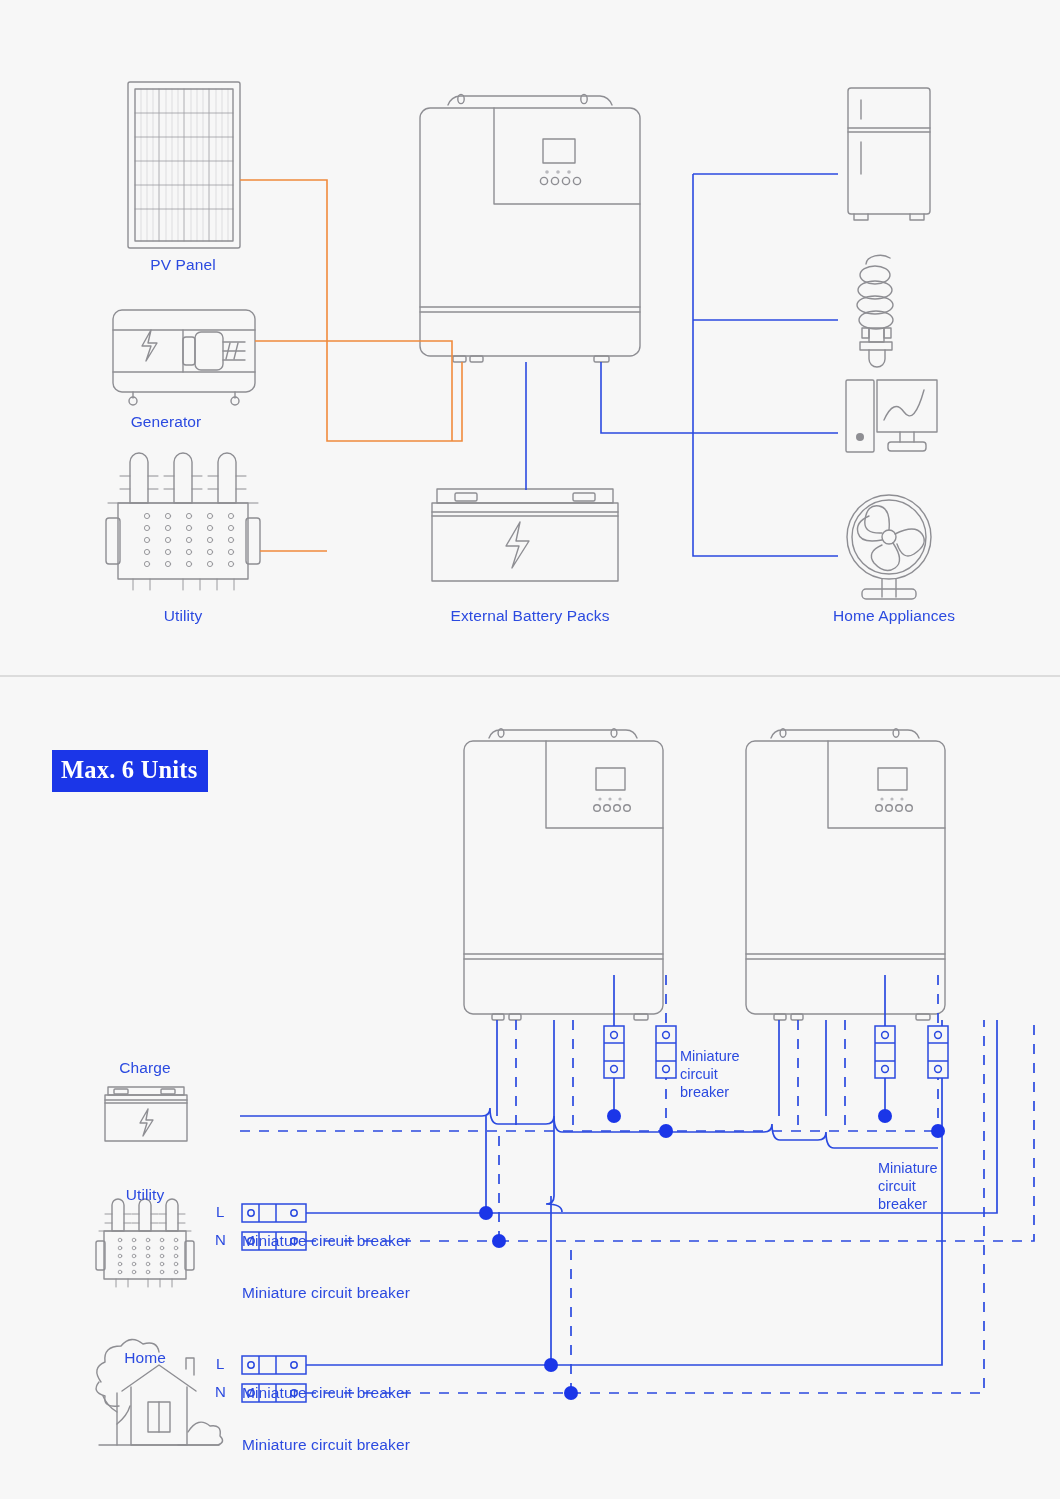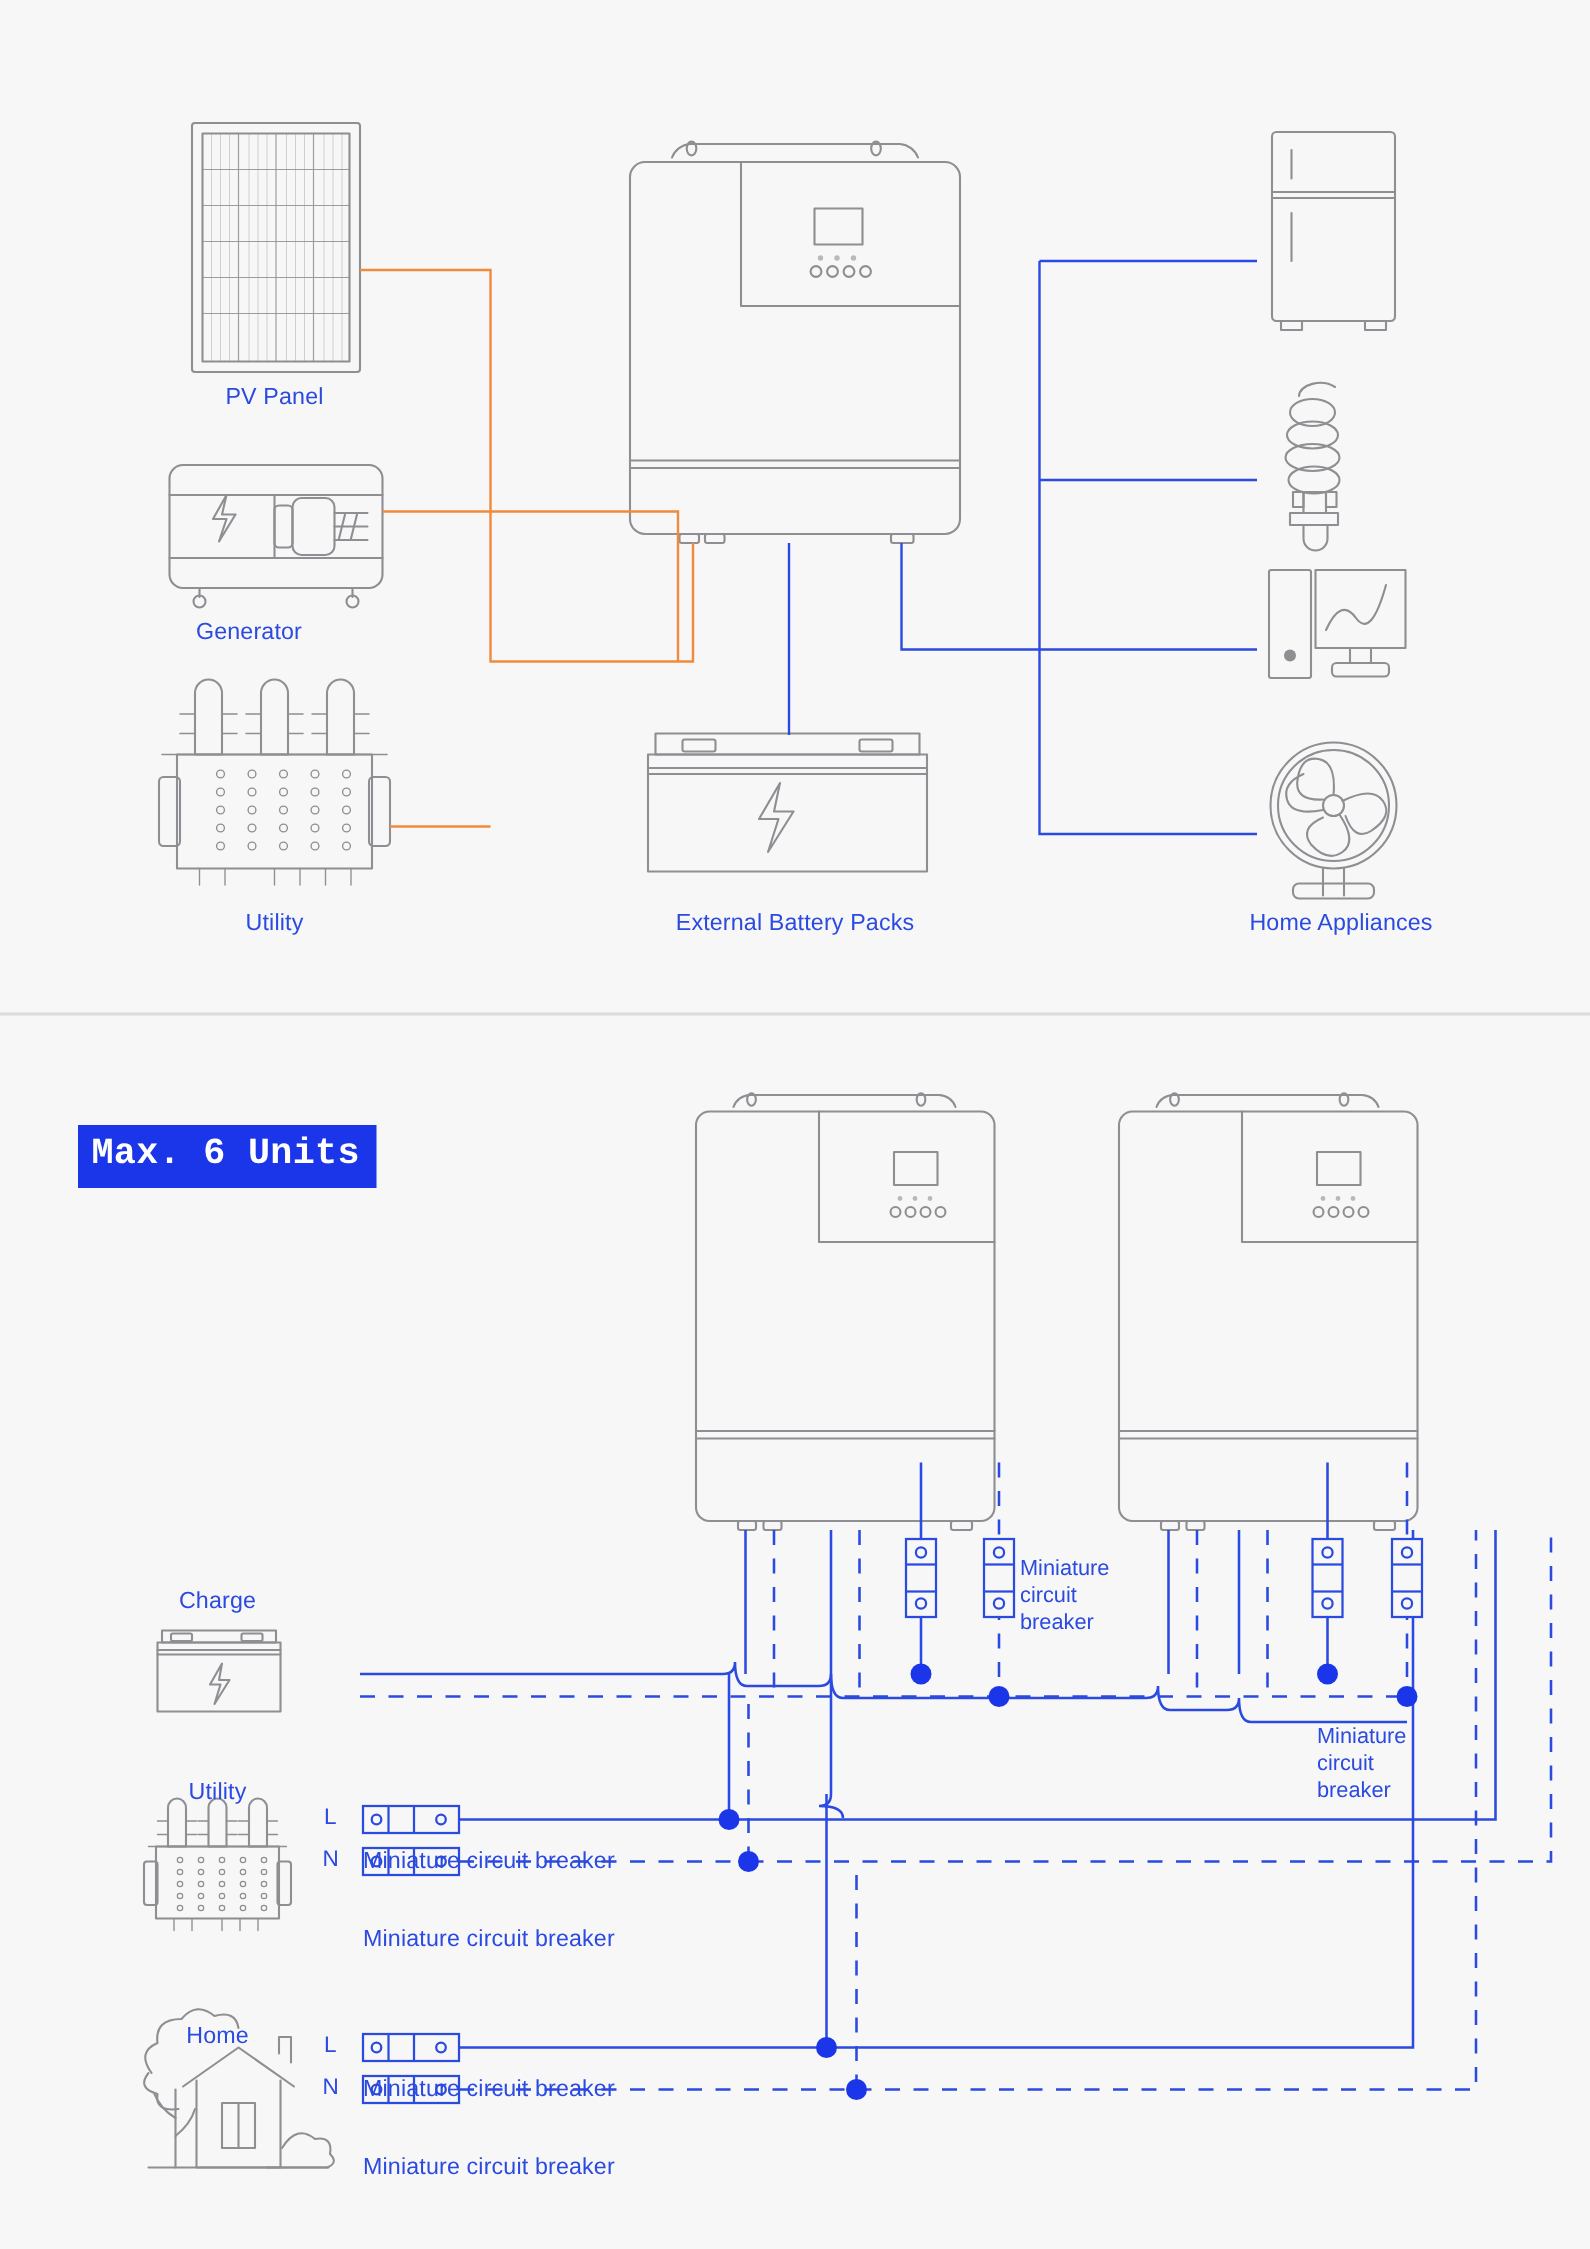--- a/index.html
+++ b/index.html
@@ -1,26 +1,26 @@
 <!DOCTYPE html>
 <html><head>
 <meta charset="utf-8">
 <style>
   html,body{margin:0;padding:0;background:#f7f7f7;}
   body{font-family:"Liberation Sans",sans-serif;}
   #page{position:relative;width:1060px;height:1499px;background:#f7f7f7;overflow:hidden;padding-left:12px;}
   #page svg{position:absolute;left:0;top:0;}
   .lbl{position:absolute;color:#2b4ae0;font-size:15.5px;font-family:"Liberation Sans",sans-serif;white-space:nowrap;letter-spacing:.1px;}
   .lbl.c{transform:translateX(-50%);}
-  .mcb{position:absolute;color:#2b4ae0;font-size:14.5px;line-height:18px;font-family:"Liberation Sans",sans-serif;}
+  .mcb{position:absolute;color:#2b4ae0;font-size:14.5px;line-height:18px;font-family:"Liberation Sans",sans-serif;margin-top:10px;}
   .ln{position:absolute;color:#2b4ae0;font-size:15px;font-family:"Liberation Sans",sans-serif;}
   #title{position:absolute;left:52px;top:750px;}
   #title div{display:inline-block;background:#1b36e8;color:#fff;font-weight:bold;font-size:24.5px;
     line-height:1;padding:8px 11px 9px 9px;margin-bottom:6px;letter-spacing:.2px;
-    font-family:Liberation Mono, monospace;}
+    font-family:Liberation Serif, serif;}
   #title .r{display:block;}
   .divider{position:absolute;left:0;top:675px;width:1060px;height:2px;background:#dcdcdc;}
 </style>
 </head>
 <body>
 
 <div id="page">
 
   <svg width="1060" height="675" viewBox="0 0 1060 675">
     <g fill="none" stroke="#8e8e93" stroke-width="1.4" stroke-linejoin="round" stroke-linecap="round">

